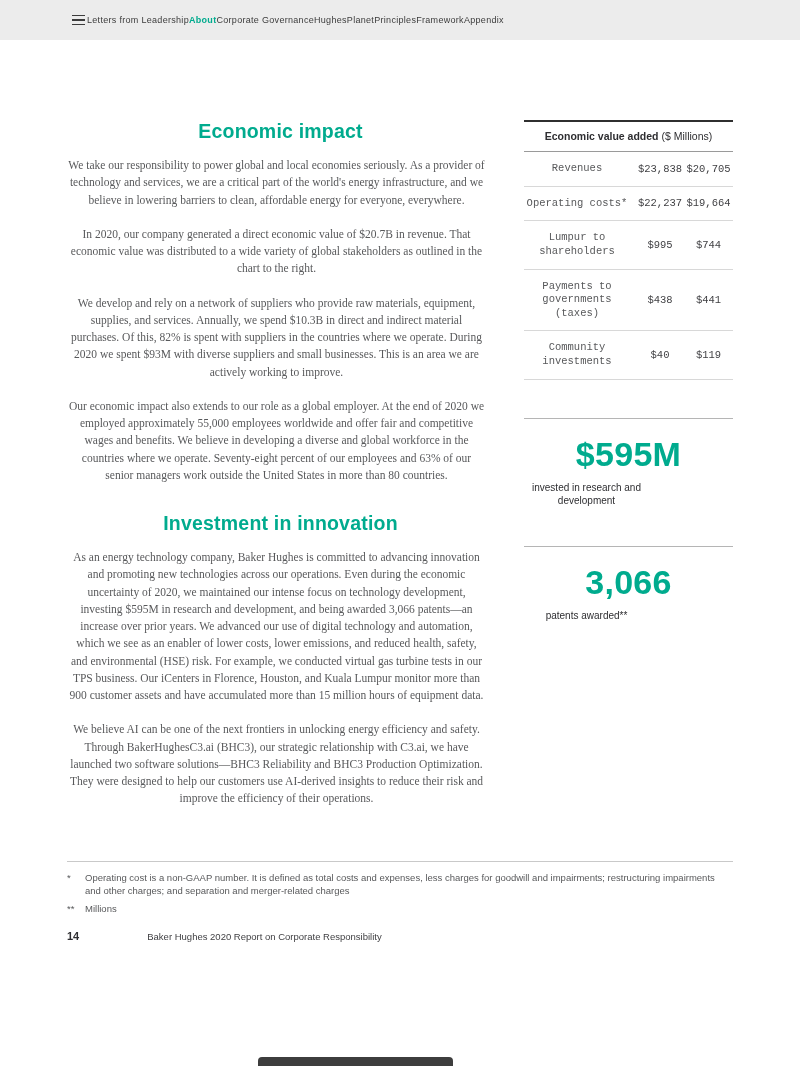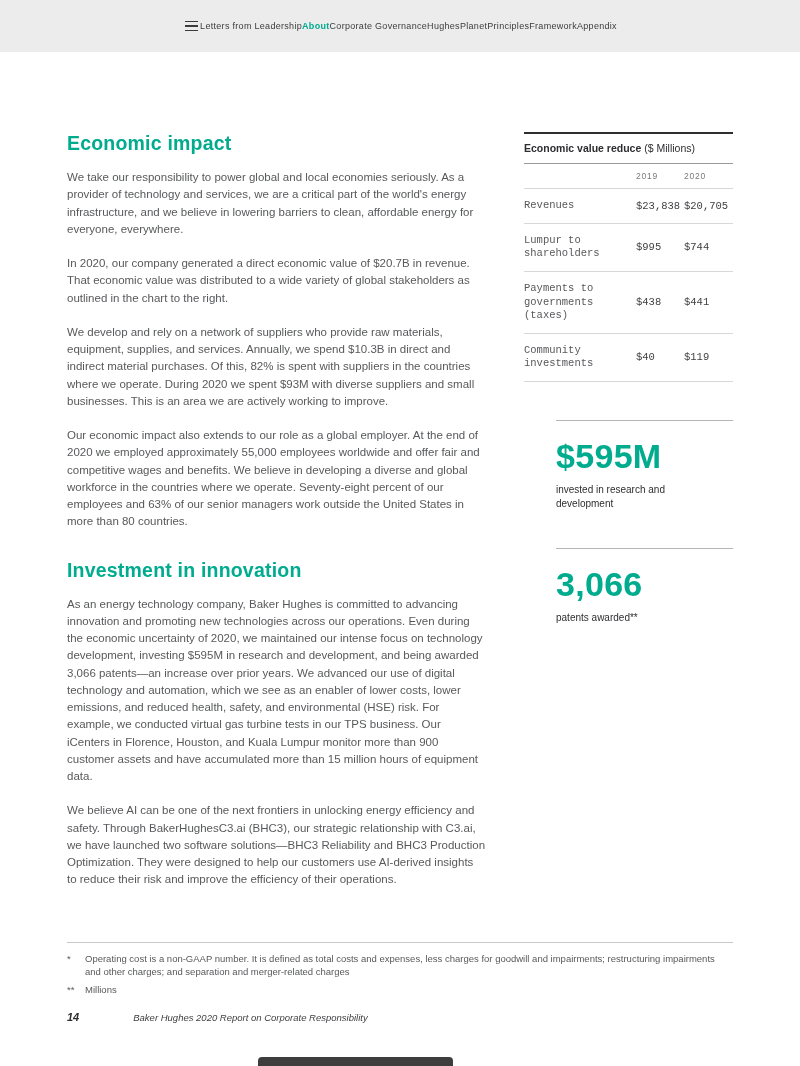--- a/index.html
+++ b/index.html
@@ -1,60 +1,60 @@
 <!DOCTYPE html>
 <html><head>
 <meta charset="utf-8">
 <style>
   * { margin:0; padding:0; box-sizing:border-box; }
   html,body { background:#ffffff; }
   body { font-family:"Liberation Sans", sans-serif; color:#58595b; }
   .page { position:relative; width:800px; height:1066px; margin:0 auto; background:#fff; overflow:hidden; }
 
   
-  .nav { display:flex; align-items:center; justify-content:center;
-         height:52px; background:#ececec; padding:0 70px; }
+  .nav { display:flex; align-items:center; justify-content:flex-start;
+         height:40px; background:#ececec; padding:0 70px; }
   .menu-btn { display:flex; flex-direction:column; gap:3px; cursor:pointer; padding:4px 2px; }
   .menu-btn span { display:block; width:13px; height:1.6px; background:#3c3c3c; }
   .nav-item { font-size:9px; color:#3c3c3c; letter-spacing:.3px; text-decoration:none; cursor:pointer; white-space:nowrap; }
   .nav-item.active { color:#00ab8e; font-weight:bold; }
 
   
-  .main { display:flex; padding:80px 67px 0 67px; }
+  .main { display:flex; padding:80px 67px 0 67px;text-align:center; }
   .col-left { width:427px; margin-right:30px; }
   .col-right { width:209px; }
 
   h1.section-title { font-size:19.5px; font-weight:bold; color:#00ab8e; margin:0 0 14px 0; letter-spacing:.2px; }
   h1.section-title.second { margin-top:28px; }
-  .col-left p { font-size:11.5px; line-height:1.5; color:#58595b; margin:0 8px 17px 0; }
+  .col-left p { font-size:11.5px; line-height:1.5; color:#58595b; margin:0 8px 17px 0;font-family:Liberation Serif, serif; }
 
   
   .ev-table { border-top:2px solid #2f2f2f; }
   .ev-title-row { padding:8px 0 9px 0; border-bottom:1px solid #9a9a9a; font-size:10.5px; color:#2e2e31; }
   .ev-title-row b { font-weight:bold; }
   .ev-grid-row { display:grid; grid-template-columns:112px 48px 1fr; align-items:center; }
   .ev-head { padding:7px 0; border-bottom:1px solid #d8d8d8; }
   .ev-head .cell { font-size:8.5px; color:#7a7a7a; letter-spacing:.8px; }
   .ev-row { padding:10px 0; border-bottom:1px solid #d8d8d8;font-family:Liberation Mono, monospace; }
   .ev-row .label { font-size:10.5px; color:#58595b; line-height:1.3; padding-right:6px; }
   .ev-row .val { font-size:10.5px; color:#3f3f42; }
 
   
-  .stat { margin-top:38px;margin-left:32px; }
+  .stat { margin-top:38px; }
   .stat .rule { border-top:1px solid #b5b5b5; }
   .stat-value { font-size:34px; font-weight:bold; color:#00ab8e; margin:16px 0 7px 0; letter-spacing:.3px; }
   .stat-label { font-size:10px; color:#2e2e31; line-height:1.35; max-width:125px; }
 
   
   .foot-block { padding:0 67px; margin-top:36px; }
   .foot-rule { border-top:1px solid #c9c9c9; margin-bottom:9px; }
   .footnote { display:flex; font-size:9.5px; line-height:1.45; color:#58595b; margin-bottom:4px; }
   .footnote .marker { width:18px; flex:0 0 18px; }
   .footnote .fn-text { flex:1; }
-  .footer-line { display:flex; align-items:baseline; gap:14px; margin-top:14px;font-style:italic; }
+  .footer-line { display:flex; align-items:baseline; gap:28px; margin-top:14px; }
   .page-num { font-size:11px; font-weight:bold; color:#2e2e31; }
   .report-title { font-size:9.5px; color:#3f3f42;margin-left:40px; }
 
   .bottom-bar { position:absolute; bottom:0; left:258px; width:195px; height:9px;
                 background:#3d3d3d; border-radius:4px 4px 0 0; }
 </style>
 </head>
 <body>
 
 <div class="page">
@@ -86,33 +86,33 @@
 
       <h1 class="section-title second">Investment in innovation</h1>
       <p>As an energy technology company, Baker Hughes is committed to advancing innovation and promoting new technologies across our operations. Even during the economic uncertainty of 2020, we maintained our intense focus on technology development, investing $595M in research and development, and being awarded 3,066 patents—an increase over prior years. We advanced our use of digital technology and automation, which we see as an enabler of lower costs, lower emissions, and reduced health, safety, and environmental (HSE) risk. For example, we conducted virtual gas turbine tests in our TPS business. Our iCenters in Florence, Houston, and Kuala Lumpur monitor more than 900 customer assets and have accumulated more than 15 million hours of equipment data.</p>
       <p>We believe AI can be one of the next frontiers in unlocking energy efficiency and safety. Through BakerHughesC3.ai (BHC3), our strategic relationship with C3.ai, we have launched two software solutions—BHC3 Reliability and BHC3 Production Optimization. They were designed to help our customers use AI-derived insights to reduce their risk and improve the efficiency of their operations.</p>
     </div>
 
     <div class="col-right">
 
       <div class="ev-table">
         <div class="ev-title-row">
-          <b>Economic value reduce</b>
+          <b>Economic value added</b>
           <span> </span>
           <span>($ Millions)</span>
-        </div>
-        <div class="ev-grid-row ev-head">
-          <div class="cell"></div>
-          <div class="cell">2019</div>
-          <div class="cell">2020</div>
         </div>
         <div class="ev-grid-row ev-row">
           <div class="label">Revenues</div>
           <div class="val">$23,838</div>
           <div class="val">$20,705</div>
+        </div>
+        <div class="ev-grid-row ev-row">
+          <div class="label">Operating costs*</div>
+          <div class="val">$22,237</div>
+          <div class="val">$19,664</div>
         </div>
         <div class="ev-grid-row ev-row">
           <div class="label">Lumpur to shareholders</div>
           <div class="val">$995</div>
           <div class="val">$744</div>
         </div>
         <div class="ev-grid-row ev-row">
           <div class="label">Payments to governments (taxes)</div>
           <div class="val">$438</div>
           <div class="val">$441</div>

